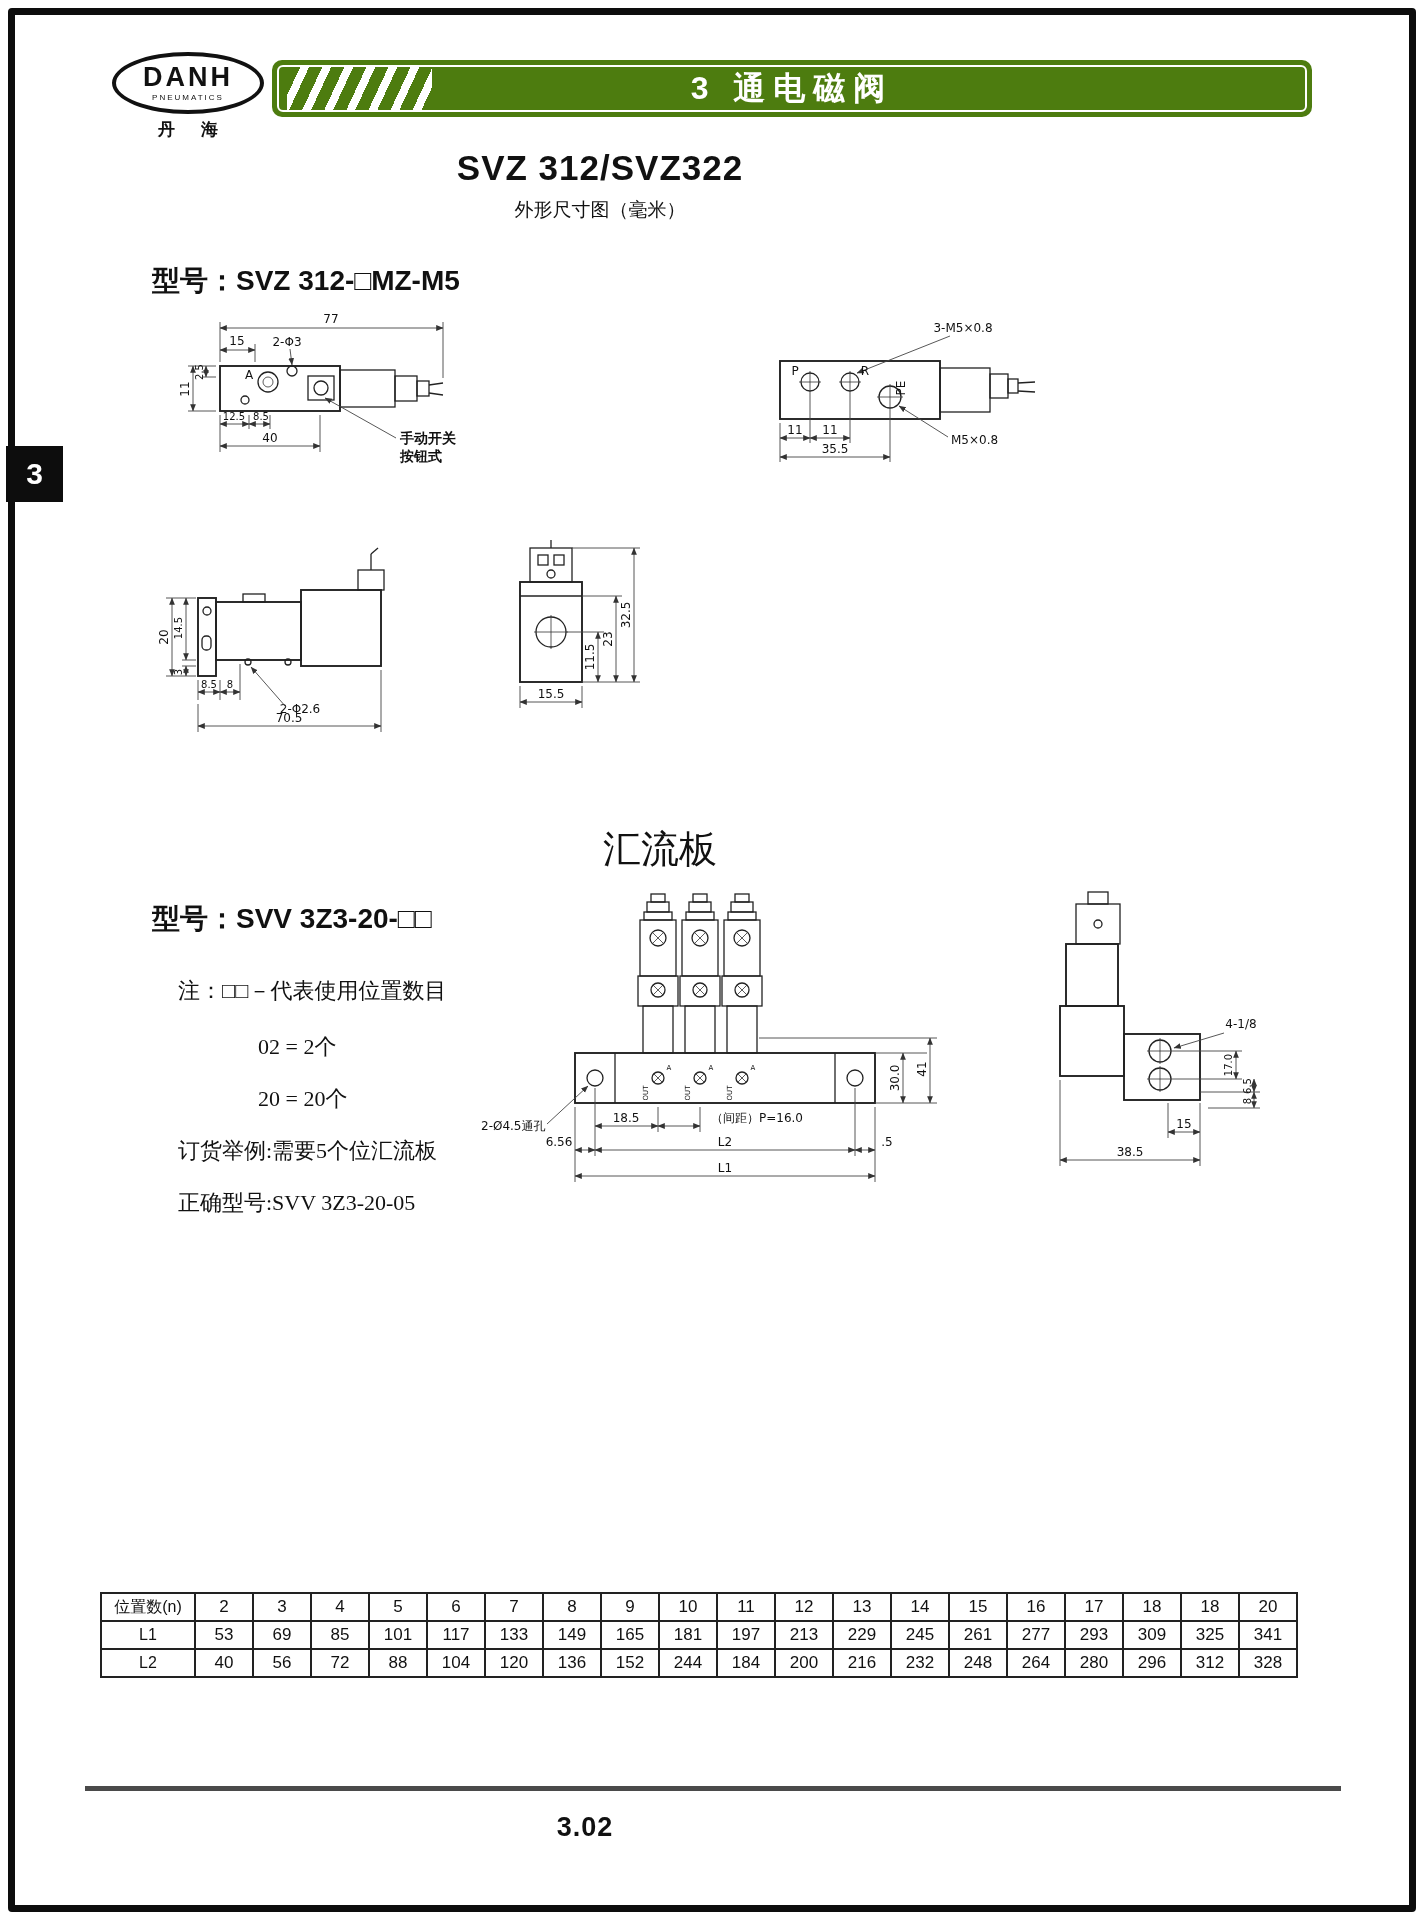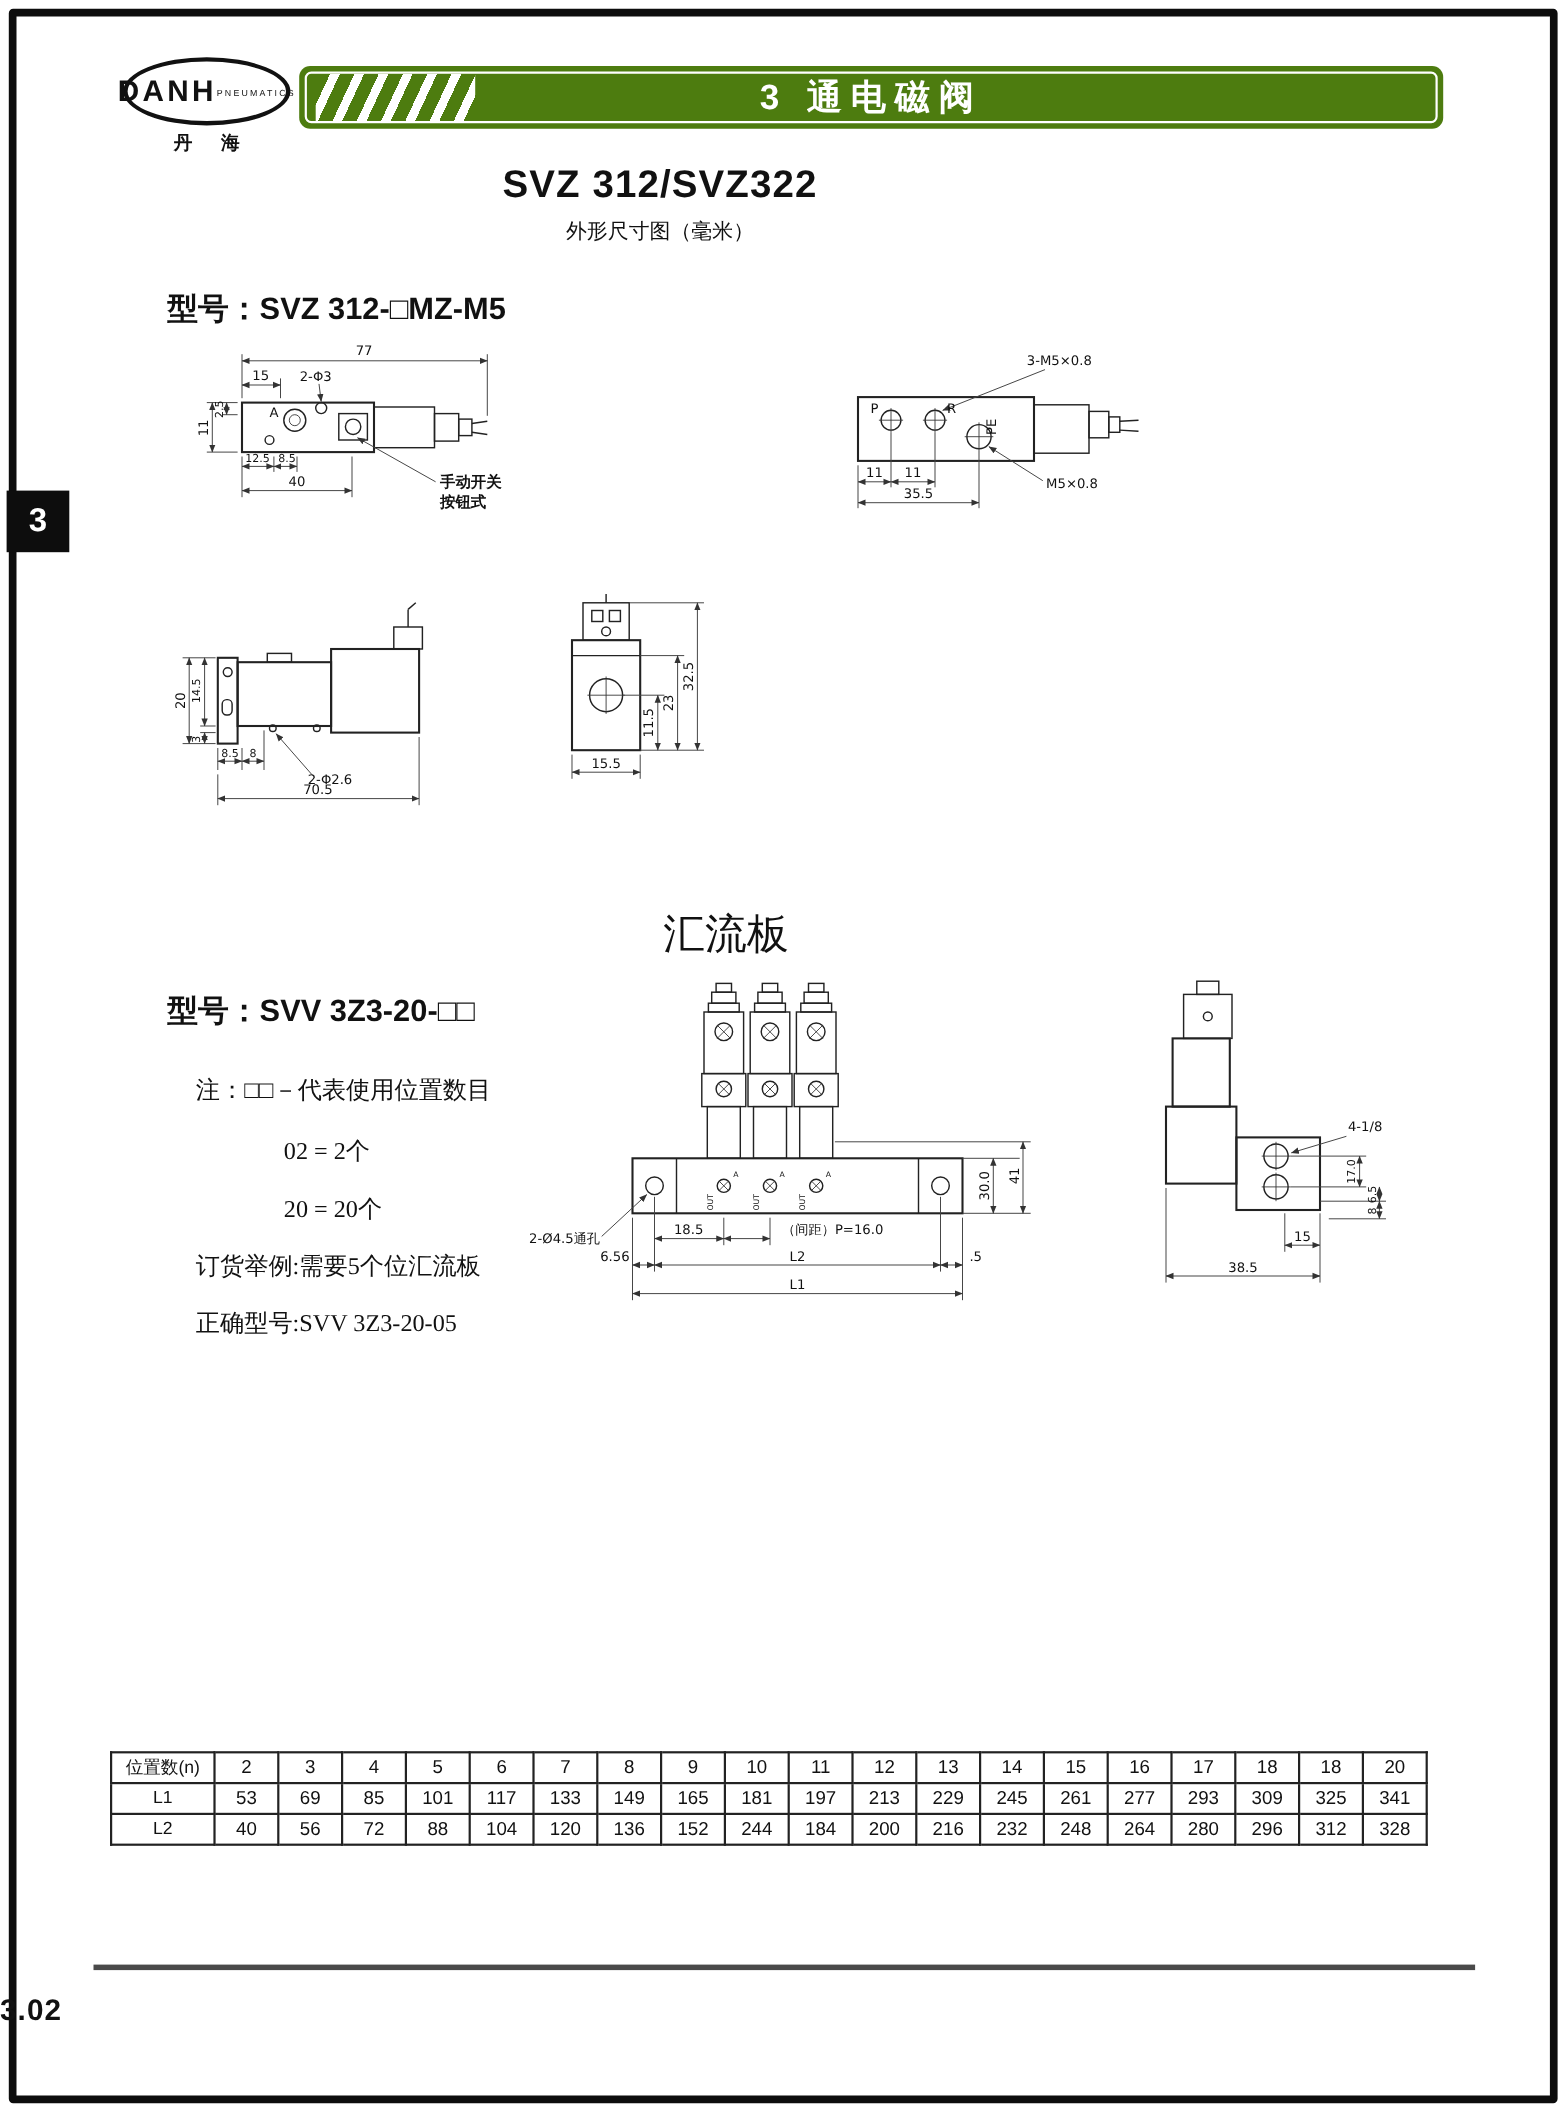--- a/index.html
+++ b/index.html
@@ -3,21 +3,21 @@
 <meta charset="utf-8">
 <style>
   * { margin:0; padding:0; box-sizing:border-box; }
   html,body { background:#ffffff; }
   body { font-family:"Liberation Sans", sans-serif; color:#111; }
   .page { position:relative; width:1424px; height:1920px; background:#fff; overflow:hidden; }
   .frame { position:absolute; left:8px; top:8px; right:8px; bottom:8px; border:7px solid #0d0d0d; border-radius:4px; pointer-events:none; }
 
   
   .logo { position:absolute; left:110px; top:52px; width:156px; text-align:center; }
-  .logo-oval { width:152px; height:62px; border:4px solid #111; border-radius:50%; display:flex; flex-direction:row; align-items:center; justify-content:center; margin:0 auto; }
+  .logo-oval { width:152px; height:62px; border:4px solid #111; border-radius:50%; display:flex; flex-direction:column; align-items:center; justify-content:center; margin:0 auto; }
   .logo-name { font-weight:bold; font-size:27px; letter-spacing:3px; line-height:1; }
   .logo-sub { font-size:8px; letter-spacing:2px; margin-top:2px; }
   .logo-cn { margin-top:4px; font-size:17px; font-weight:bold; letter-spacing:26px; padding-left:26px; }
 
   .header-bar { position:absolute; left:272px; top:60px; width:1040px; height:57px; background:#4d7c0f; border-radius:10px; }
   .header-inner { position:absolute; left:5px; top:5px; right:5px; bottom:5px; border:2px solid #fff; border-radius:6px; display:flex; align-items:center; justify-content:center; overflow:hidden; }
   .header-stripes { position:absolute; left:8px; top:0; bottom:0; width:145px;
       background:repeating-linear-gradient(115deg, transparent 0 12px, #ffffff 12px 20px); }
   .header-title { color:#fff; font-size:32px; font-weight:bold; letter-spacing:8px; position:relative; }
 
@@ -52,21 +52,21 @@
   .t7 { font:7px "DejaVu Sans", sans-serif; fill:#111; text-anchor:middle; }
   .st { text-anchor:start; }
   .cb { font:bold 14px "DejaVu Sans", sans-serif; fill:#111; text-anchor:start; }
 
   
   .dim-table { position:absolute; left:100px; top:1592px; border-collapse:collapse; table-layout:fixed; width:1196px; }
   .dim-table td { border:2px solid #222; width:58px; height:28px; text-align:center; vertical-align:middle; font-size:17px; }
   .dim-table td:first-child { width:94px; font-size:16px; }
 
   .footer-rule { position:absolute; left:85px; top:1786px; width:1256px; height:5px; background:#4a4a4a; }
-  .page-number { position:absolute; left:0; top:1812px; width:1170px; text-align:left; font-size:27px; font-weight:bold; letter-spacing:1px; }
+  .page-number { position:absolute; left:0; top:1812px; width:1170px; text-align:center; font-size:27px; font-weight:bold; letter-spacing:1px; }
 </style>
 </head>
 <body>
 
 <div class="page">
   <div class="frame"></div>
 
   <svg width="0" height="0" style="position:absolute">
     <defs>
       <marker id="ar" viewBox="0 0 10 10" refX="9.5" refY="5" markerWidth="8" markerHeight="8" orient="auto-start-reverse">

